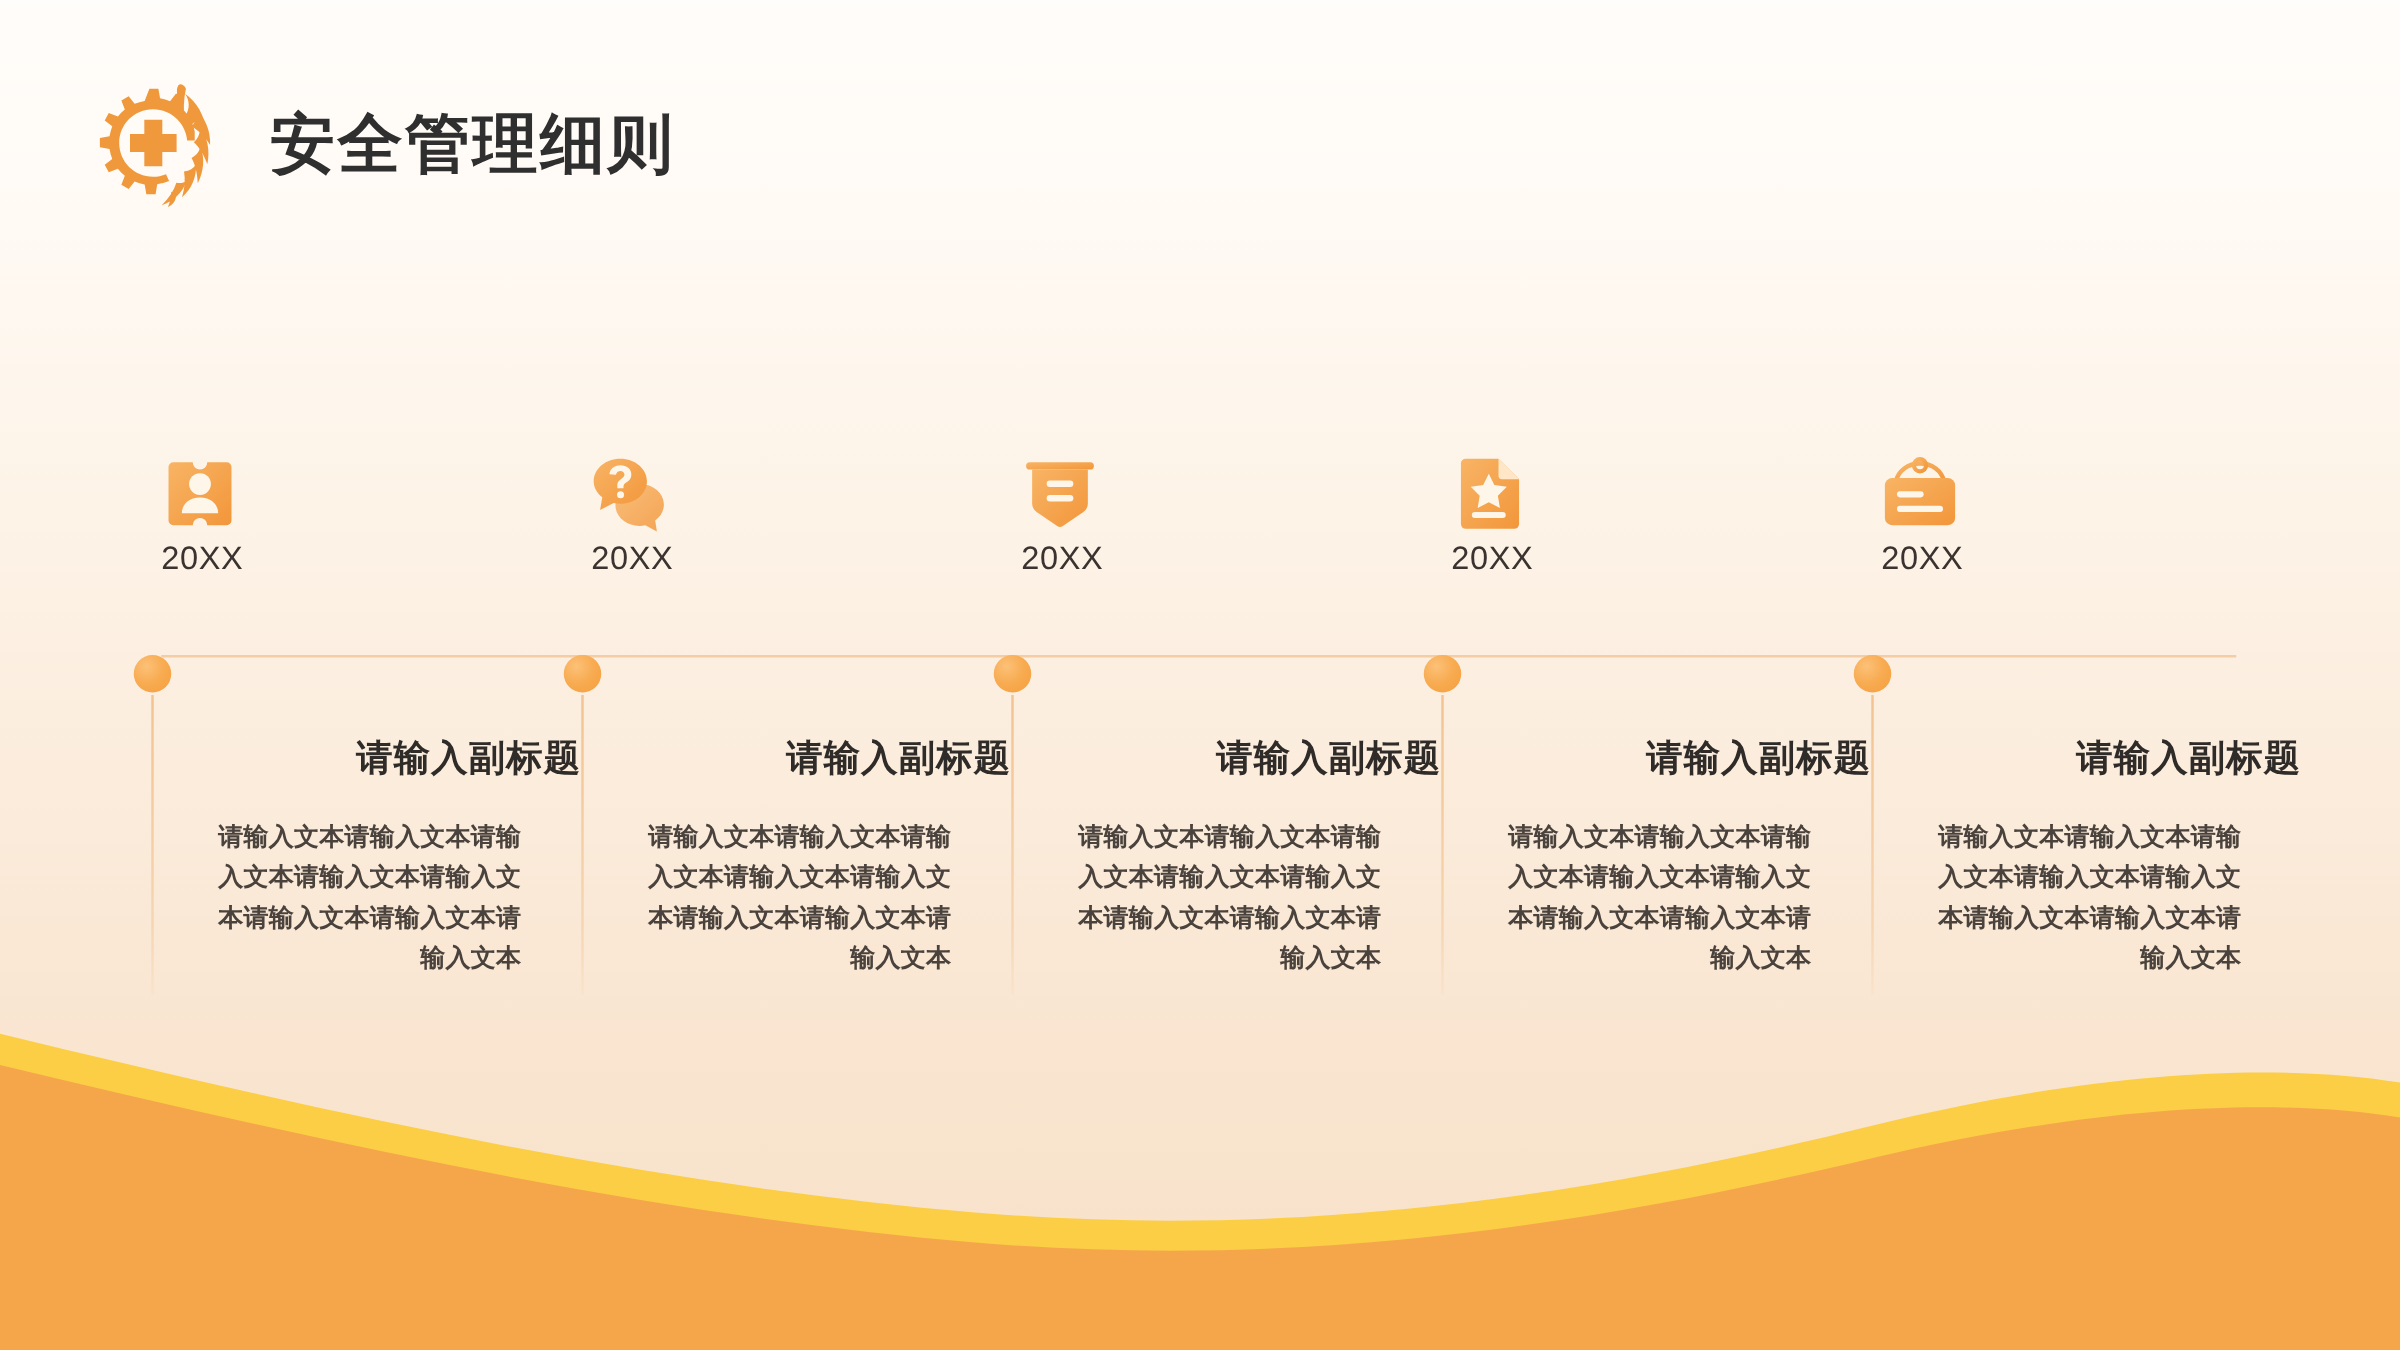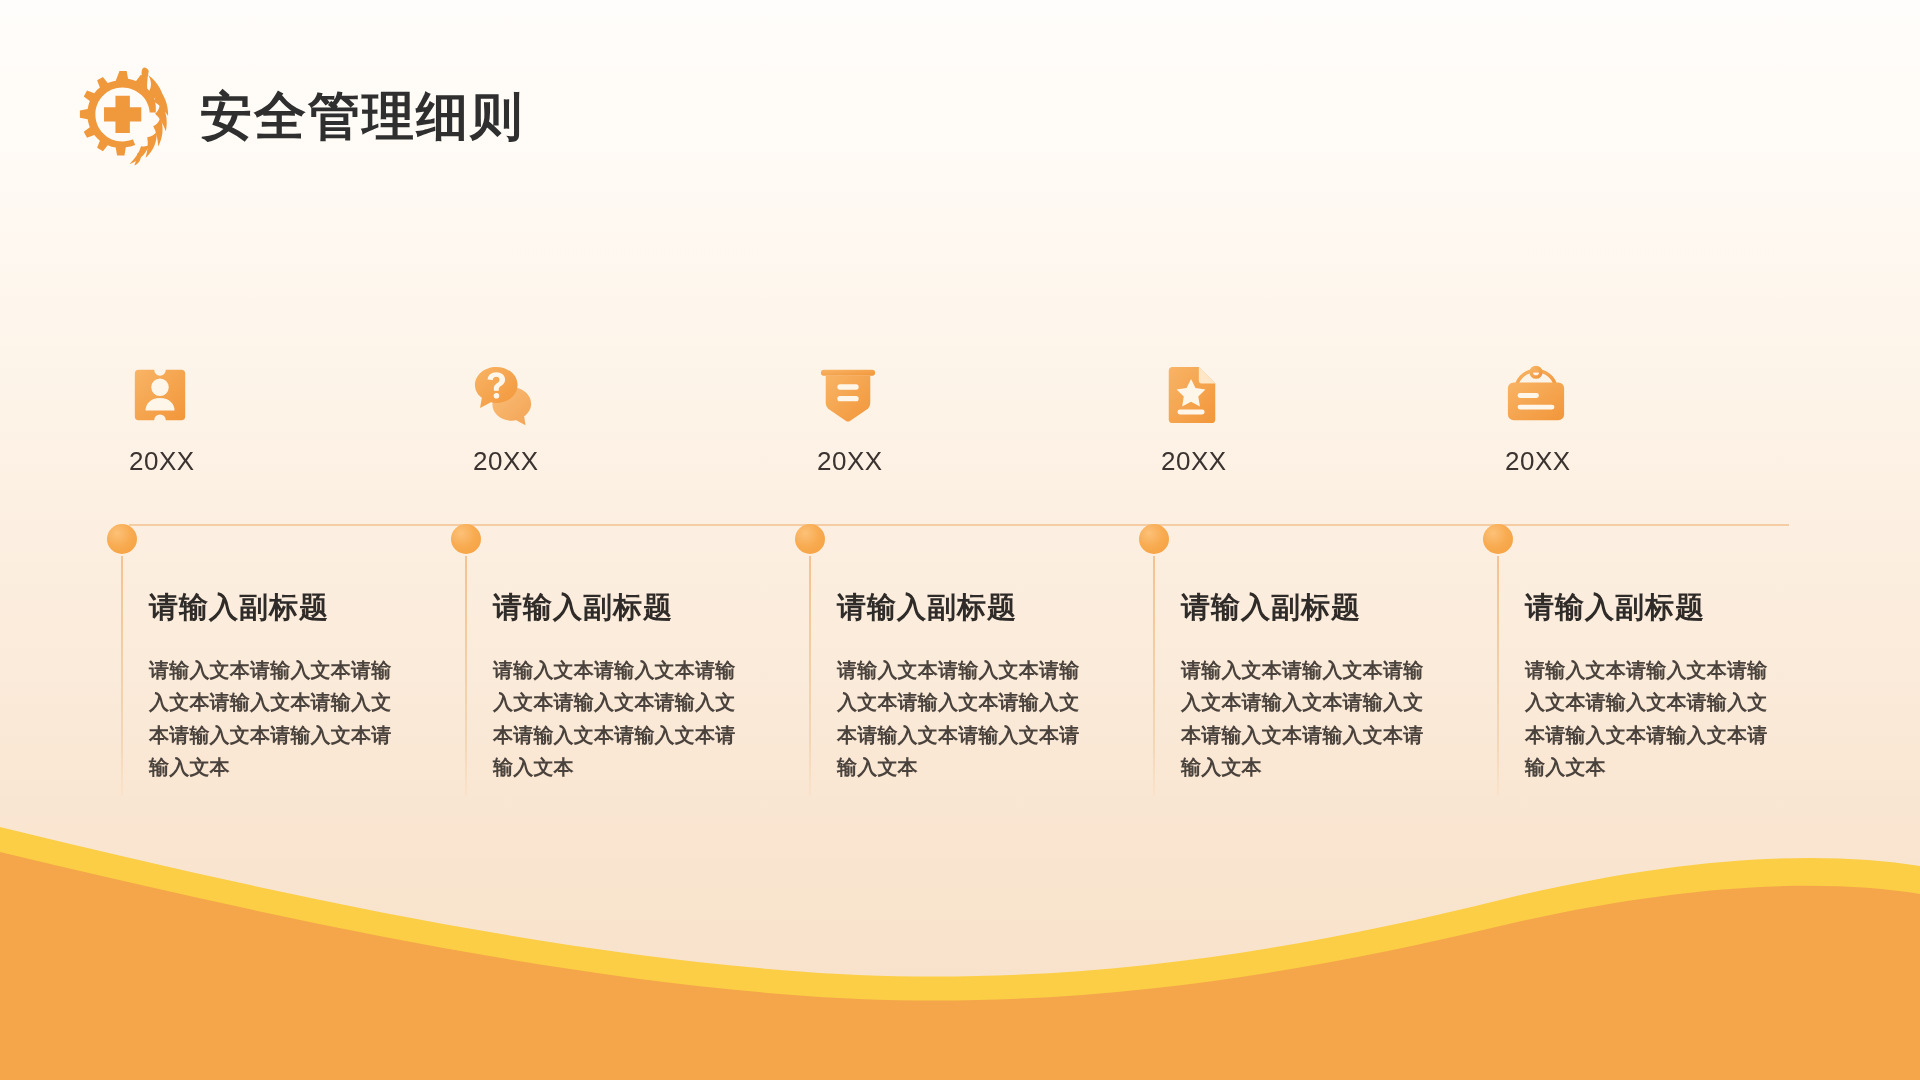--- a/index.html
+++ b/index.html
@@ -26,21 +26,21 @@
   }
   #wave {
     position:absolute; left:0; bottom:0;
     width:1920px; height:300px;
     pointer-events:none;
   }
 
   
   .header {
     position:absolute; left:70px; top:62px;
-    display:flex; align-items:center; gap:22px;
+    display:flex; align-items:center; gap:38px;
   }
   .logo-mark { width:108px; height:108px; display:block; flex:0 0 auto; }
   .page-title {
     font-size:52px; font-weight:700; color:#2f2f2f;
     letter-spacing:2px; line-height:1;
     white-space:nowrap;
   }
 
   
   .timeline { position:absolute; left:0; top:0; width:1920px; height:1080px; }
@@ -60,21 +60,21 @@
   }
 
   .icon-wrap {
     height:66px;
     display:flex; align-items:flex-end;
     margin-left:0;
   }
   .icon-wrap svg { display:block; }
 
   .year {
-    margin-top:22px;
+    margin-top:7px;
     font-size:26px;
     color:#3a3330;
     letter-spacing:.5px;
     line-height:1;
   }
 
   .dot {
     position:absolute;
     top:164px; left:-22px;
     width:30px; height:30px;
@@ -84,22 +84,23 @@
 
   .vline {
     position:absolute;
     top:196px; left:-8px;
     width:2px; height:240px;
     background:linear-gradient(180deg,#f3c391 0%, #f6d6b2 78%, #f9e3cc 100%);
   }
 
   .col-body {
     position:absolute;
-    top:232px; left:20px;
+    top:232px; left:36px;
     width:300px;
+    text-align:right;
   }
   .sub-title {
     font-size:29px; font-weight:700; color:#2f2b28;
     letter-spacing:1px; line-height:1.1;
     white-space:nowrap;
   }
   .body-text {
     margin-top:30px;
     font-size:20px;
     line-height:1.62;

